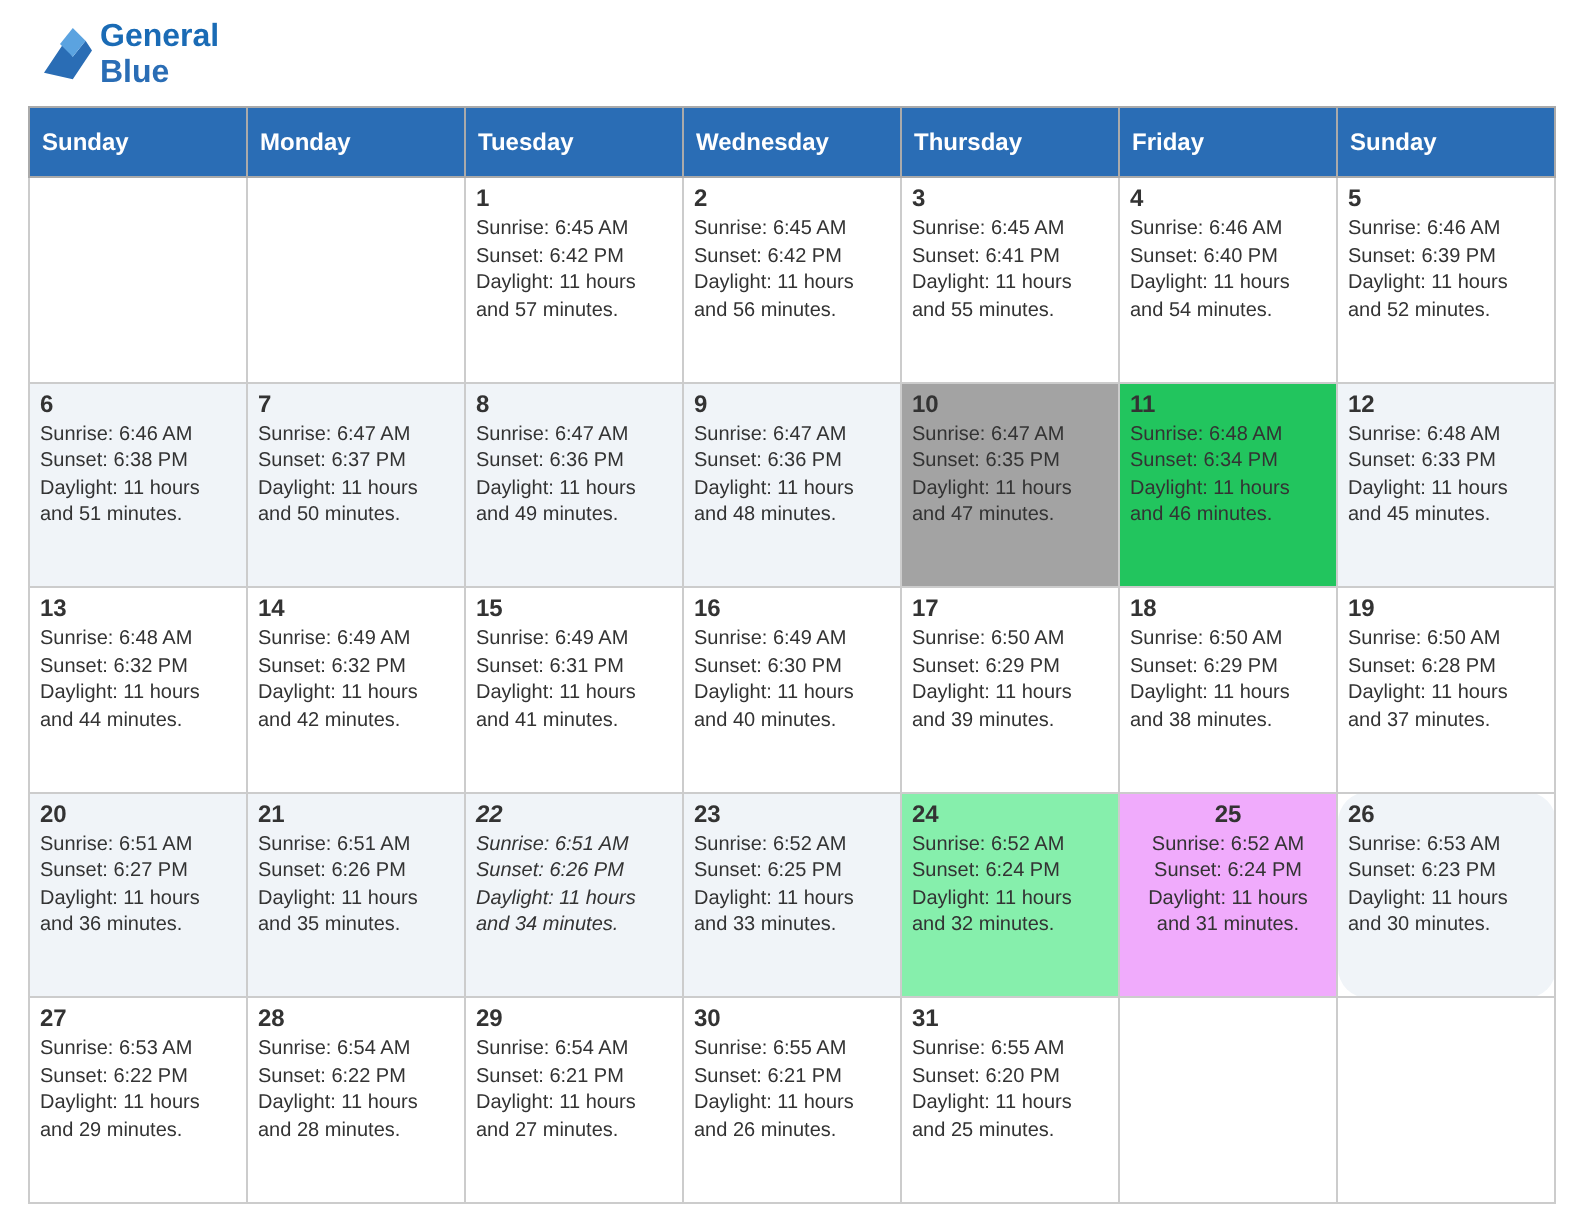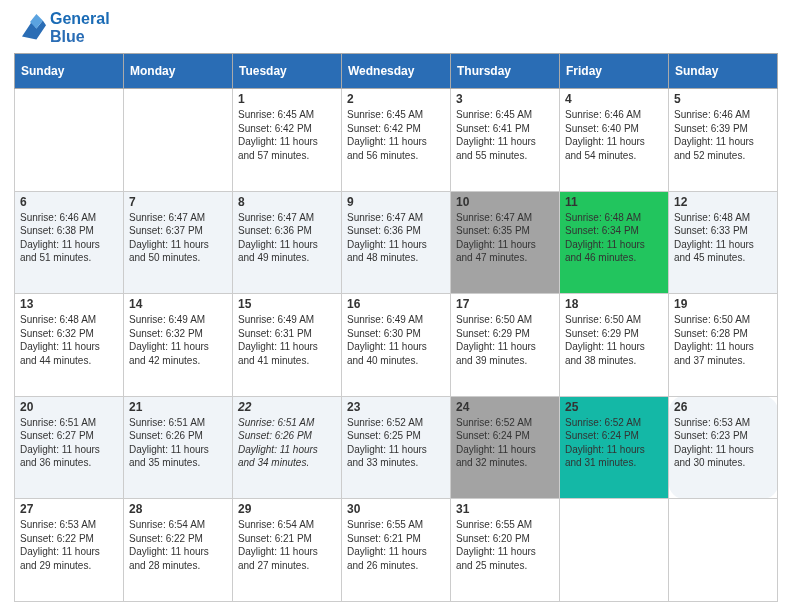--- a/index.html
+++ b/index.html
@@ -270,27 +270,27 @@
             <div class="day-info" style="white-space: pre-line;">Sunrise: 6:51 AM
 Sunset: 6:26 PM
 Daylight: 11 hours and 34 minutes.</div>
           </td>
           <td style="background: rgb(240, 244, 248);">
             <span class="day-num">23</span>
             <div class="day-info" style="white-space: pre-line;">Sunrise: 6:52 AM
 Sunset: 6:25 PM
 Daylight: 11 hours and 33 minutes.</div>
           </td>
-          <td style="background: #a3a3a3;">
+          <td style="background: #86efac;">
             <span class="day-num">24</span>
             <div class="day-info" style="white-space: pre-line;">Sunrise: 6:52 AM
 Sunset: 6:24 PM
 Daylight: 11 hours and 32 minutes.</div>
           </td>
-          <td style="background: #14b8a6;">
+          <td style="background: #f0abfc; text-align: center;">
             <span class="day-num">25</span>
             <div class="day-info" style="white-space: pre-line;">Sunrise: 6:52 AM
 Sunset: 6:24 PM
 Daylight: 11 hours and 31 minutes.</div>
           </td>
           <td style="background: rgb(240, 244, 248); border-radius: 15px;">
             <span class="day-num">26</span>
             <div class="day-info" style="white-space: pre-line;">Sunrise: 6:53 AM
 Sunset: 6:23 PM
 Daylight: 11 hours and 30 minutes.</div>

